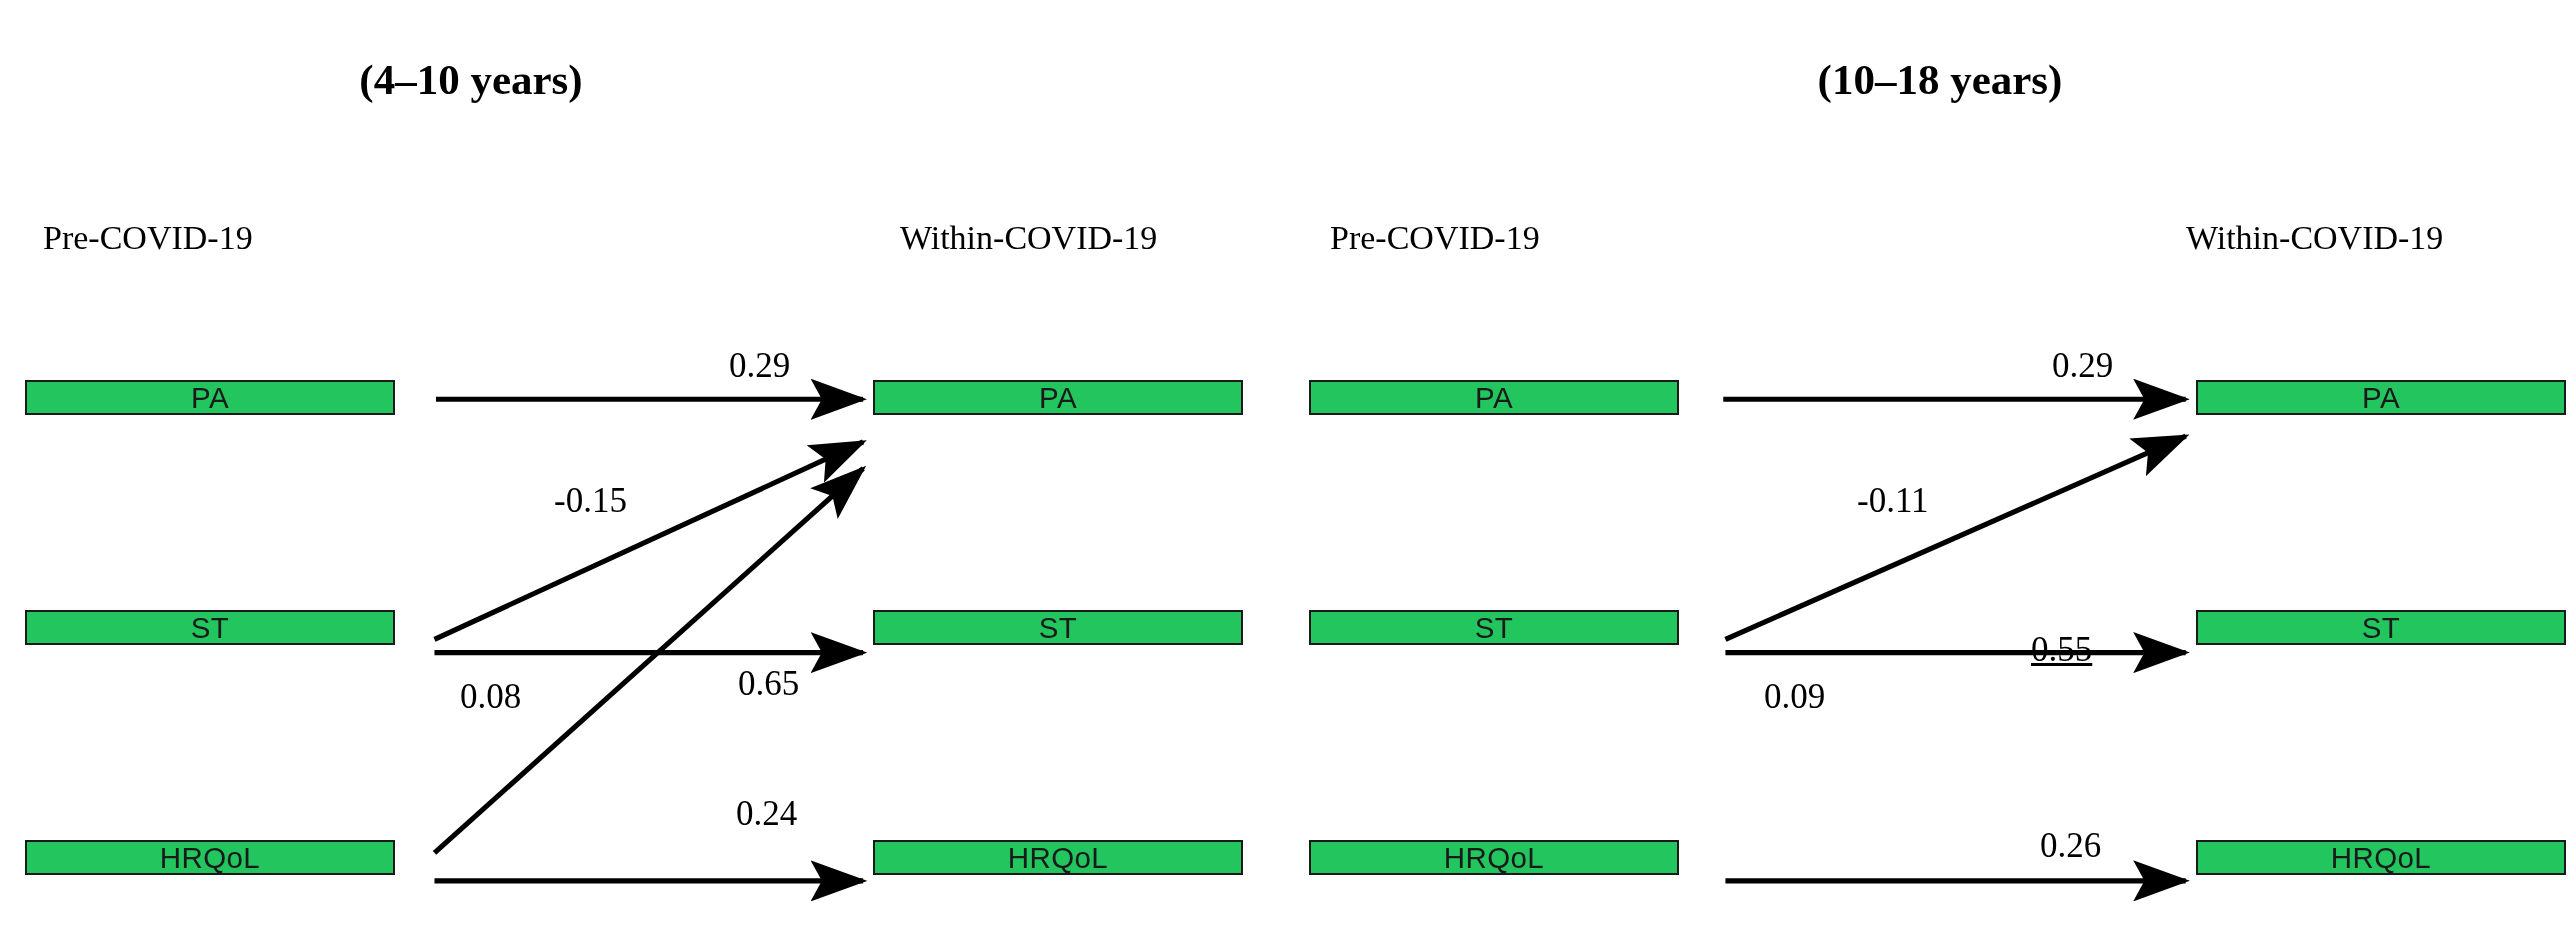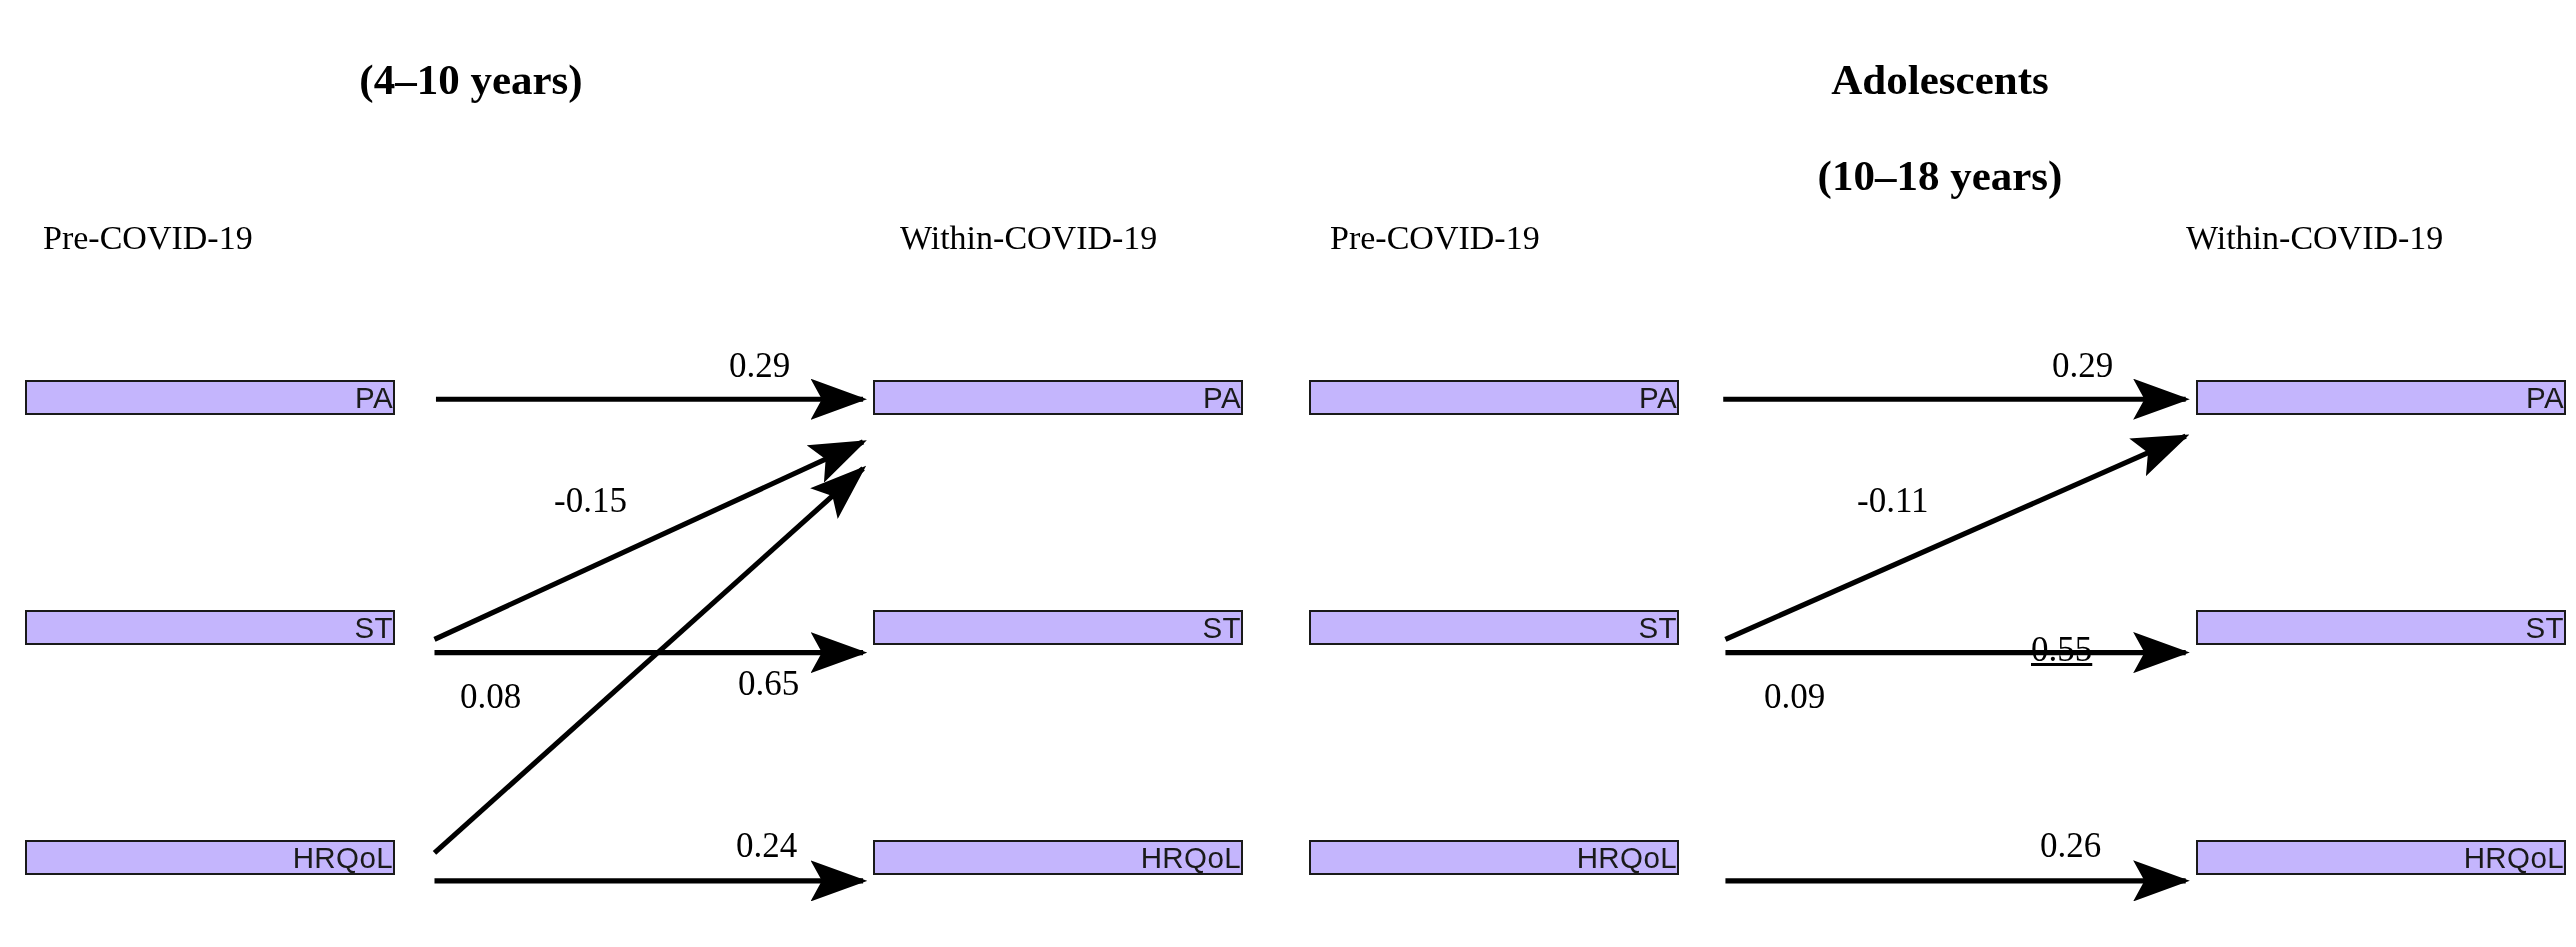--- a/index.html
+++ b/index.html
@@ -34,24 +34,24 @@
     font-weight: normal;
     font-size: 34px;
     line-height: 1;
     white-space: nowrap;
     color: #000000;
   }
   .node-box {
     position: absolute;
     box-sizing: border-box;
     border: 2.2px solid #1a1a1a;
-    background: #c4b5fd;
+    background: #22c55e;
     display: flex;
     align-items: center;
-    justify-content: flex-end;
+    justify-content: center;
   }
   .node-label {
     font-family: "Liberation Sans", sans-serif;
     font-size: 29.5px;
     letter-spacing: 0.4px;
     color: #1a1a1a;
     line-height: 1;
   }
   .edge-label {
     position: absolute;
@@ -73,21 +73,20 @@
 </head>
 <body>
 
 <div id="canvas">
 
   <div class="panel-title" style="left:66px; top:7.4px; width:810px;">
     <div>(4–10 years)</div>
   </div>
 
   <div class="panel-title" style="left:1535px; top:7.4px; width:810px;">
-    <div>Adolescents</div>
     <div>(10–18 years)</div>
   </div>
 
   <div class="col-header" style="left:43px; top:221px;">Pre-COVID-19</div>
   <div class="col-header" style="left:900px; top:221px;">Within-COVID-19</div>
   <div class="col-header" style="left:1330px; top:221px;">Pre-COVID-19</div>
   <div class="col-header" style="left:2186px; top:221px;">Within-COVID-19</div>
 
   <div class="node-box" style="left:25px; top:380px; width:370px; height:35px;">
     <span class="node-label">PA</span>
@@ -152,21 +151,21 @@
 
     <line x1="2343" y1="886" x2="2968" y2="886" stroke="#000000" stroke-width="7" marker-end="url(#ah)"></line>
 
     <line x1="2343" y1="1196" x2="2968" y2="1196" stroke="#000000" stroke-width="7" marker-end="url(#ah)"></line>
   </svg>
 
   <div class="edge-label" style="left:729px; top:348px;">0.29</div>
   <div class="edge-label" style="left:554px; top:483px;">-0.15</div>
   <div class="edge-label" style="left:738px; top:666px;">0.65</div>
   <div class="edge-label" style="left:460px; top:679px;">0.08</div>
-  <div class="edge-label" style="left:736px; top:828px;">0.24</div>
+  <div class="edge-label" style="left:736px; top:796px;">0.24</div>
 
   <div class="edge-label" style="left:2052px; top:348px;">0.29</div>
   <div class="edge-label" style="left:1857px; top:483px;">-0.11</div>
   <div class="edge-label" style="left:2031px; top:632px;text-decoration:underline;">0.55</div>
   <div class="edge-label" style="left:2040px; top:828px;">0.26</div>
   <div class="edge-label" style="left:1764px; top:679px;">0.09</div>
 
 </div>
 
 

